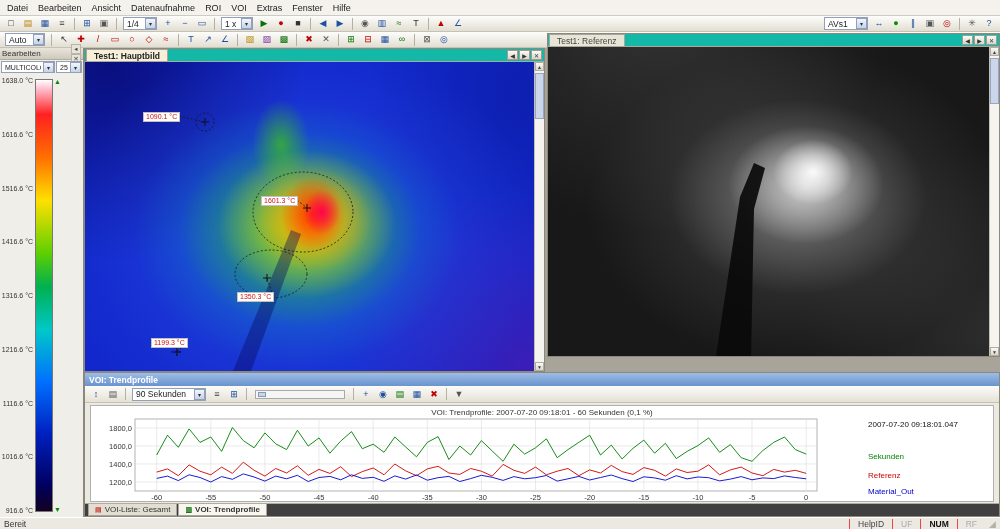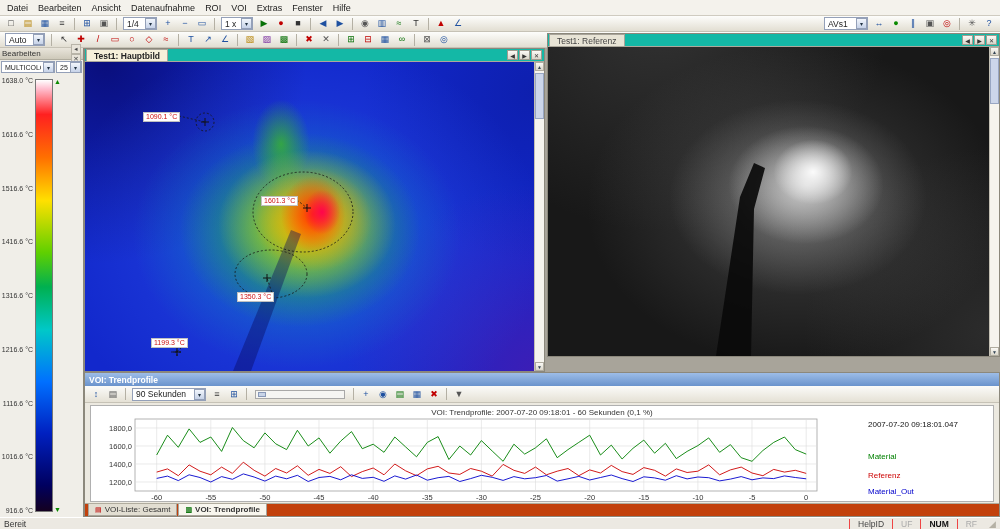--- a/index.html
+++ b/index.html
@@ -100,21 +100,21 @@
   .slider { width:90px; height:9px; border:1px solid #a8a8a8; background:#f5f5f3; position:relative; margin:0 4px; }
   .sthumb { position:absolute; left:2px; top:1px; width:8px; height:5px; background:#c8d4e8; border:1px solid #8898b8; }
   .chart-wrap { position:absolute; left:5px; right:5px; top:32px; bottom:14px;
     background:#fff; border:1px solid #b0b0b0; display:flex; flex-direction:column; }
   .chart-title { height:12px; text-align:center; font-size:8px; color:#333; padding-top:2px; }
   .chart-main { flex:1; display:flex; }
   .chart-legend { width:170px; position:relative; font-size:8px; }
   .leg { position:absolute; left:8px; white-space:nowrap;padding-left:39px; }
   .leg-ts { top:3px; color:#111; }
   .leg-s0 { top:35px; } .leg-s1 { top:54px; } .leg-s2 { top:70px; }
-  .trend-tabs { position:absolute; left:0; bottom:0; width:100%; height:13px; background:#c2410c;
+  .trend-tabs { position:absolute; left:0; bottom:0; width:100%; height:13px; background:#404040;
     border-top:1px solid #b0ac9e; display:flex; align-items:flex-start; padding-left:3px; }
   .btab { height:12px; display:flex; align-items:center; gap:3px; padding:0 6px;
     border:1px solid #a8a49a; border-top:none; background:#e2ded2; font-size:8px; color:#333; margin-right:1px; }
   .btab.active { background:#f8f6ee; font-weight:bold; }
   .btab .ticon { font-size:7px; line-height:1; }
   
   #statusbar { position:absolute; left:0; top:517px; width:1000px; height:12px; background:#ece9e2;
     border-top:1px solid #ffffff; display:flex; align-items:center; font-size:8.5px; padding:0 4px; color:#333; }
   .sb-spacer { flex:1; }
   .sfield { border-left:1px solid #ef4444; padding:0 8px; }
@@ -399,21 +399,21 @@
           <line x1="44" y1="47.0" x2="726" y2="47.0" stroke="#dcdcdc" stroke-width="0.6"></line>
           <text x="41" y="49.5" font-size="7.5" text-anchor="end" fill="#333">1400,0</text>
           <line x1="44" y1="65.0" x2="726" y2="65.0" stroke="#dcdcdc" stroke-width="0.6"></line>
           <text x="41" y="67.5" font-size="7.5" text-anchor="end" fill="#333">1200,0</text>
           <polyline points="65.7,38.0 76.5,18.2 87.3,30.3 98.1,11.9 109.0,25.4 119.8,20.0 130.6,34.4 141.4,10.5 152.3,23.6 163.1,30.8 173.9,15.9 184.7,26.8 195.6,32.6 206.4,13.3 217.2,29.0 228.0,20.9 238.9,36.2 249.7,24.1 260.5,14.6 271.3,31.7 282.2,27.2 293.0,35.3 303.8,20.0 314.6,29.9 325.5,39.8 336.3,25.4 347.1,19.6 357.9,42.5 368.8,29.0 379.6,38.0 390.4,23.6 401.2,34.0 412.1,44.3 422.9,27.2 433.7,37.1 444.5,30.8 455.4,21.8 466.2,40.7 477.0,32.6 487.8,25.4 498.7,18.2 509.5,38.0 520.3,28.1 531.1,42.0 542.0,31.3 552.8,23.1 563.6,36.2 574.4,26.3 585.3,41.6 596.1,34.4 606.9,28.6 617.7,20.9 628.6,35.3 639.4,27.6 650.2,40.7 661.0,44.3 671.9,33.5 682.7,25.4 693.5,20.0 704.3,32.6 715.2,37.1" fill="none" stroke="#008000" stroke-width="0.9"></polyline>
           <polyline points="65.7,55.1 76.5,51.9 87.3,58.7 98.1,47.9 109.0,54.2 119.8,57.8 130.6,50.1 141.4,56.4 152.3,45.2 163.1,53.3 173.9,59.1 184.7,51.5 195.6,56.0 206.4,48.8 217.2,58.3 228.0,52.4 238.9,56.4 249.7,49.7 260.5,59.6 271.3,54.6 282.2,51.0 293.0,57.8 303.8,47.0 314.6,53.8 325.5,58.7 336.3,51.9 347.1,49.3 357.9,56.0 368.8,57.4 379.6,51.5 390.4,54.2 401.2,59.1 412.1,47.4 422.9,53.3 433.7,56.4 444.5,50.1 455.4,57.8 466.2,54.2 477.0,51.5 487.8,58.7 498.7,52.9 509.5,56.0 520.3,48.4 531.1,54.6 542.0,57.4 552.8,50.6 563.6,53.3 574.4,59.1 585.3,51.9 596.1,55.5 606.9,54.2 617.7,47.9 628.6,57.8 639.4,52.9 650.2,50.1 661.0,56.0 671.9,58.7 682.7,52.4 693.5,55.1 704.3,53.3 715.2,56.4" fill="none" stroke="#cc0000" stroke-width="0.9"></polyline>
           <polyline points="65.7,61.4 76.5,59.1 87.3,63.6 98.1,57.8 109.0,60.5 119.8,65.0 130.6,59.6 141.4,62.3 152.3,56.9 163.1,60.0 173.9,64.1 184.7,59.1 195.6,61.8 206.4,58.3 217.2,64.5 228.0,60.5 238.9,59.4 249.7,62.8 260.5,57.8 271.3,61.4 282.2,60.3 293.0,64.3 303.8,58.9 314.6,62.1 325.5,58.0 336.3,63.2 347.1,60.7 357.9,59.4 368.8,64.5 379.6,61.6 390.4,58.3 401.2,60.3 412.1,63.4 422.9,59.6 433.7,61.8 444.5,60.7 455.4,58.5 466.2,64.1 477.0,61.8 487.8,59.4 498.7,63.0 509.5,60.5 520.3,58.0 531.1,61.6 542.0,64.5 552.8,59.8 563.6,60.9 574.4,63.2 585.3,58.7 596.1,61.9 606.9,60.0 617.7,60.7 628.6,63.9 639.4,62.1 650.2,59.6 661.0,62.8 671.9,60.9 682.7,61.6 693.5,58.9 704.3,60.5 715.2,61.8" fill="none" stroke="#0000cc" stroke-width="0.9"></polyline>
         </svg>
       <div class="chart-legend">
         <div class="leg leg-ts">2007-07-20 09:18:01.047</div>
-        <div class="leg leg-s0 leg-series" style="color: rgb(0, 128, 0);">Material</div>
+        <div class="leg leg-s0 leg-series" style="color: rgb(0, 128, 0);">Sekunden</div>
         <div class="leg leg-s1 leg-series" style="color: rgb(204, 0, 0);">Referenz</div>
         <div class="leg leg-s2 leg-series" style="color: rgb(0, 0, 204);">Material_Out</div>
       </div>
     </div>
   </div>
   <div class="trend-tabs" id="trend-tabs">
       <div class="btab">
         <span class="ticon" style="color: rgb(192, 0, 0);">▤</span>
         <span>VOI-Liste: Gesamt</span>
       </div>

